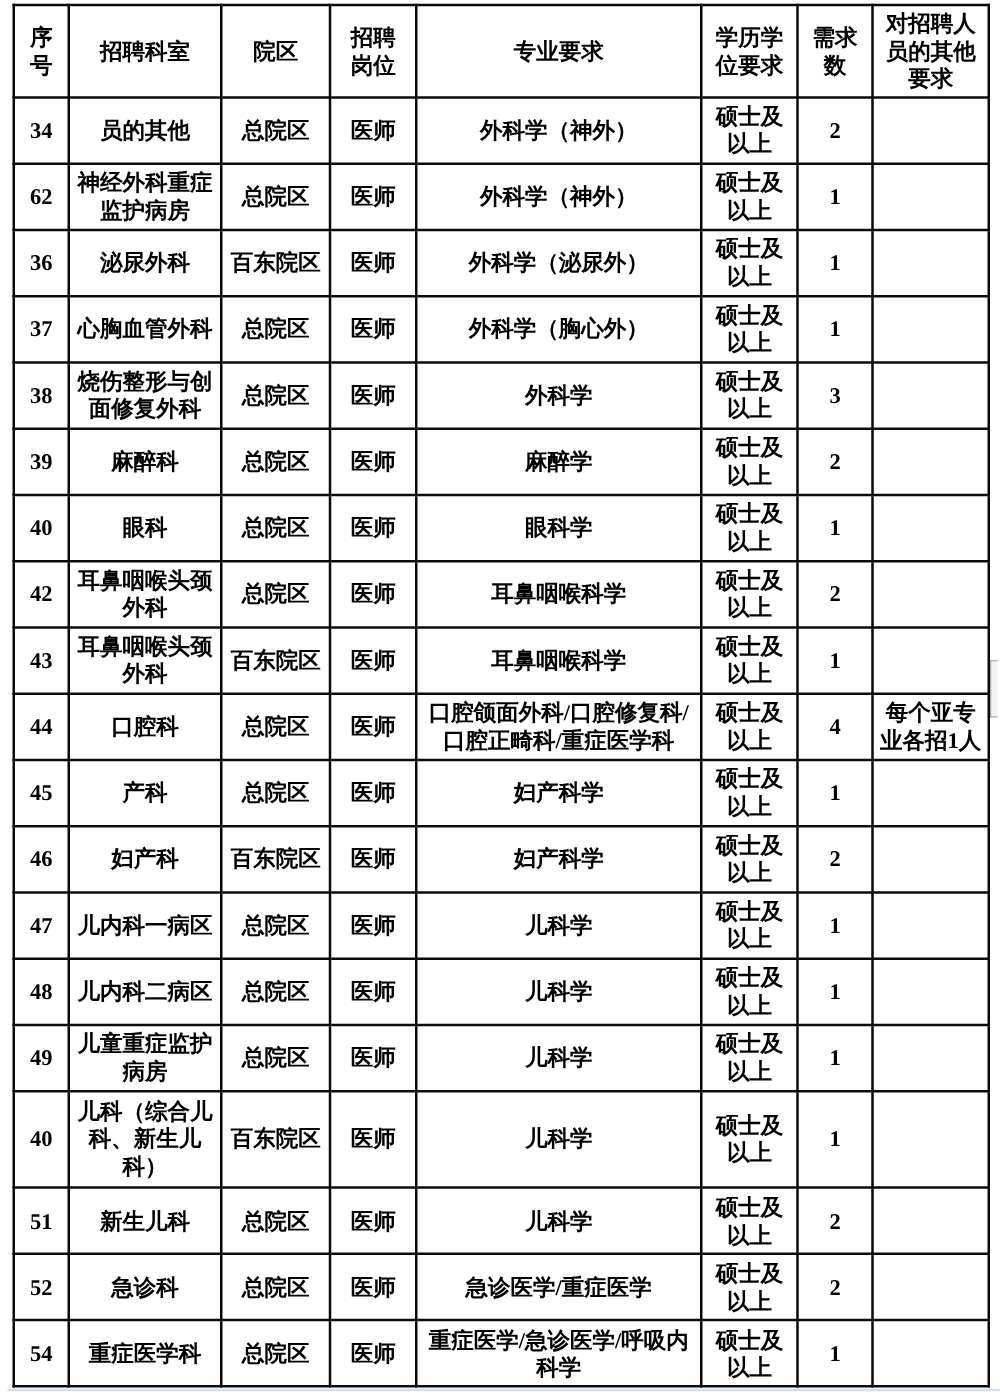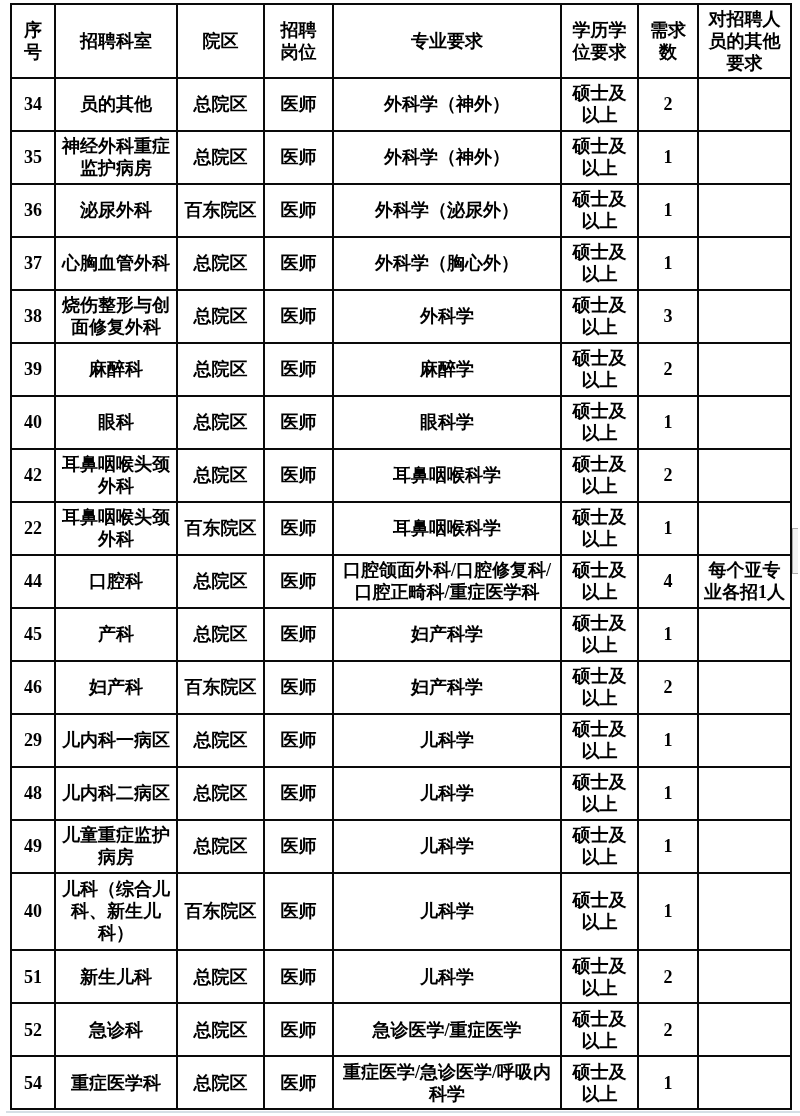--- a/index.html
+++ b/index.html
@@ -109,21 +109,21 @@
           <td>34</td>
           <td>员的其他</td>
           <td>总院区</td>
           <td>医师</td>
           <td>外科学（神外）</td>
           <td>硕士及以上</td>
           <td>2</td>
           <td></td>
         </tr>
         <tr>
-          <td>35</td>
+          <td>62</td>
           <td>神经外科重症监护病房</td>
           <td>总院区</td>
           <td>医师</td>
           <td>外科学（神外）</td>
           <td>硕士及以上</td>
           <td>1</td>
           <td></td>
         </tr>
         <tr>
           <td>36</td>
@@ -179,21 +179,21 @@
           <td>42</td>
           <td>耳鼻咽喉头颈外科</td>
           <td>总院区</td>
           <td>医师</td>
           <td>耳鼻咽喉科学</td>
           <td>硕士及以上</td>
           <td>2</td>
           <td></td>
         </tr>
         <tr>
-          <td>22</td>
+          <td>43</td>
           <td>耳鼻咽喉头颈外科</td>
           <td>百东院区</td>
           <td>医师</td>
           <td>耳鼻咽喉科学</td>
           <td>硕士及以上</td>
           <td>1</td>
           <td></td>
         </tr>
         <tr>
           <td>44</td>
@@ -219,21 +219,21 @@
           <td>46</td>
           <td>妇产科</td>
           <td>百东院区</td>
           <td>医师</td>
           <td>妇产科学</td>
           <td>硕士及以上</td>
           <td>2</td>
           <td></td>
         </tr>
         <tr>
-          <td>29</td>
+          <td>47</td>
           <td>儿内科一病区</td>
           <td>总院区</td>
           <td>医师</td>
           <td>儿科学</td>
           <td>硕士及以上</td>
           <td>1</td>
           <td></td>
         </tr>
         <tr>
           <td>48</td>

